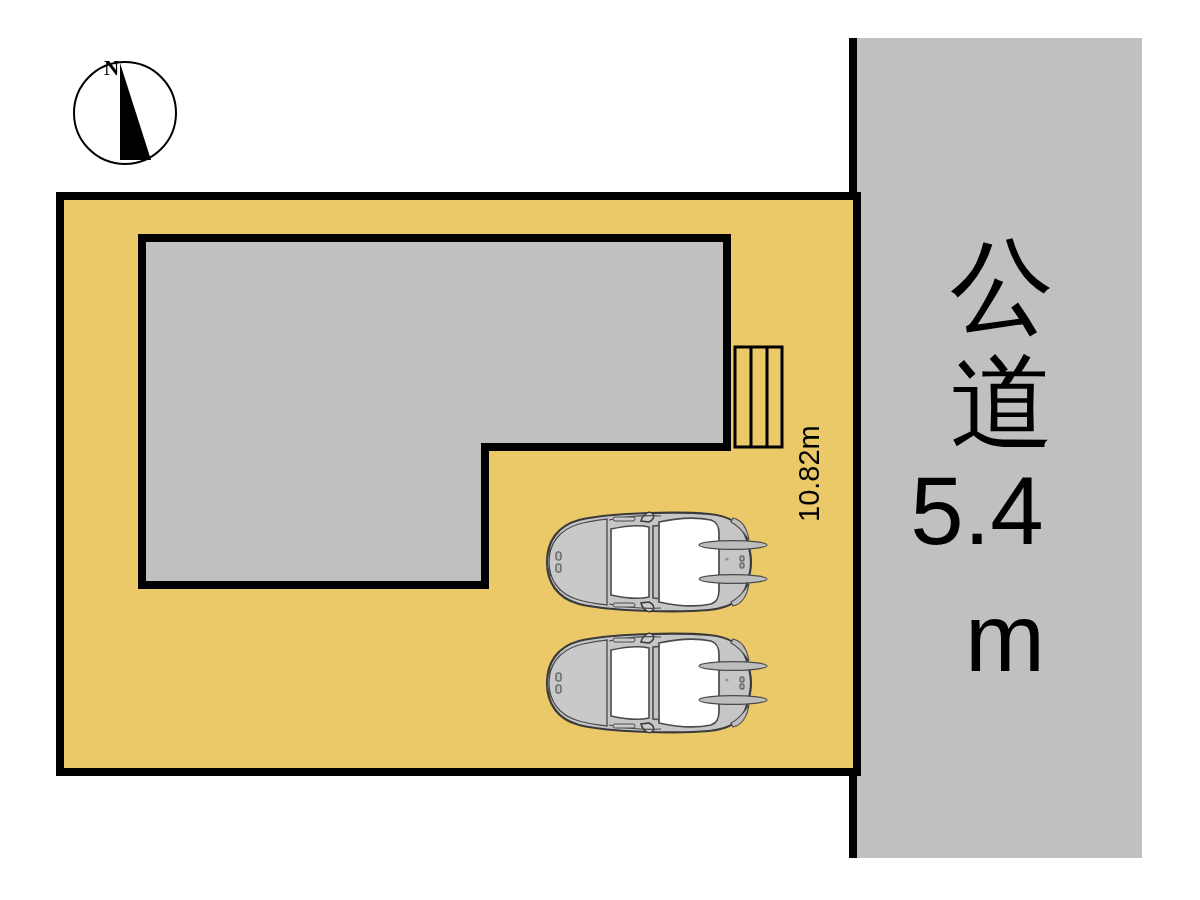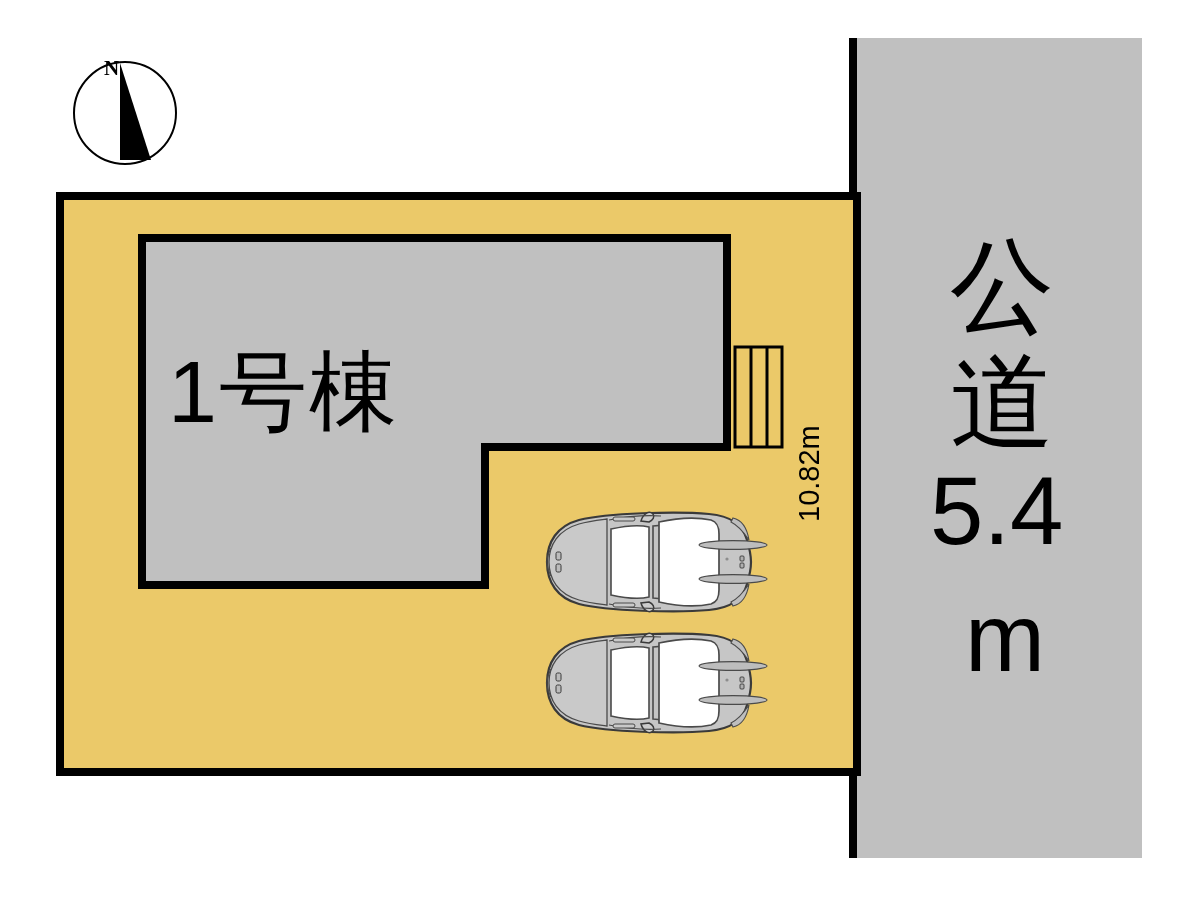--- a/index.html
+++ b/index.html
@@ -44,24 +44,25 @@
   #road-label {
     left: 940px;
     top: 228px;
     font-size: 104px;
     letter-spacing: 0px;
     line-height: 1.12;
     text-align: center;
     width: 124px;
   }
   #road-width-value {
-    left: 930px;
+    left: 902px;
     top: 463px;
     font-size: 96px;
     width: 150px;
+    text-align: center;
   }
   #road-width-unit {
     left: 930px;
     top: 590px;
     font-size: 96px;
     width: 150px;
     text-align: center;
   }
   #frontage-label {
     left: 841px;
@@ -154,21 +155,20 @@
 
     <g>
       <circle cx="125" cy="113" r="51" fill="#FFFFFF" stroke="#000000" stroke-width="2"></circle>
       <path d="M 120,63 L 151,160 L 120,160 Z" fill="#000000"></path>
       <path d="M 120,63 L 120,160 L 108,158 Z" fill="#FFFFFF" stroke="none"></path>
     </g>
   </svg>
 
   <div class="txt" id="compass-n">N</div>
 
-  <div class="txt" id="building-label">1号棟</div>
 
   <div class="txt" id="frontage-label">10.82m</div>
 
   <div class="txt" id="road-label">公<br>道</div>
 
   <div class="txt" id="road-width-value">5.4</div>
 
   <div class="txt" id="road-width-unit">m</div>
 
 </div>

